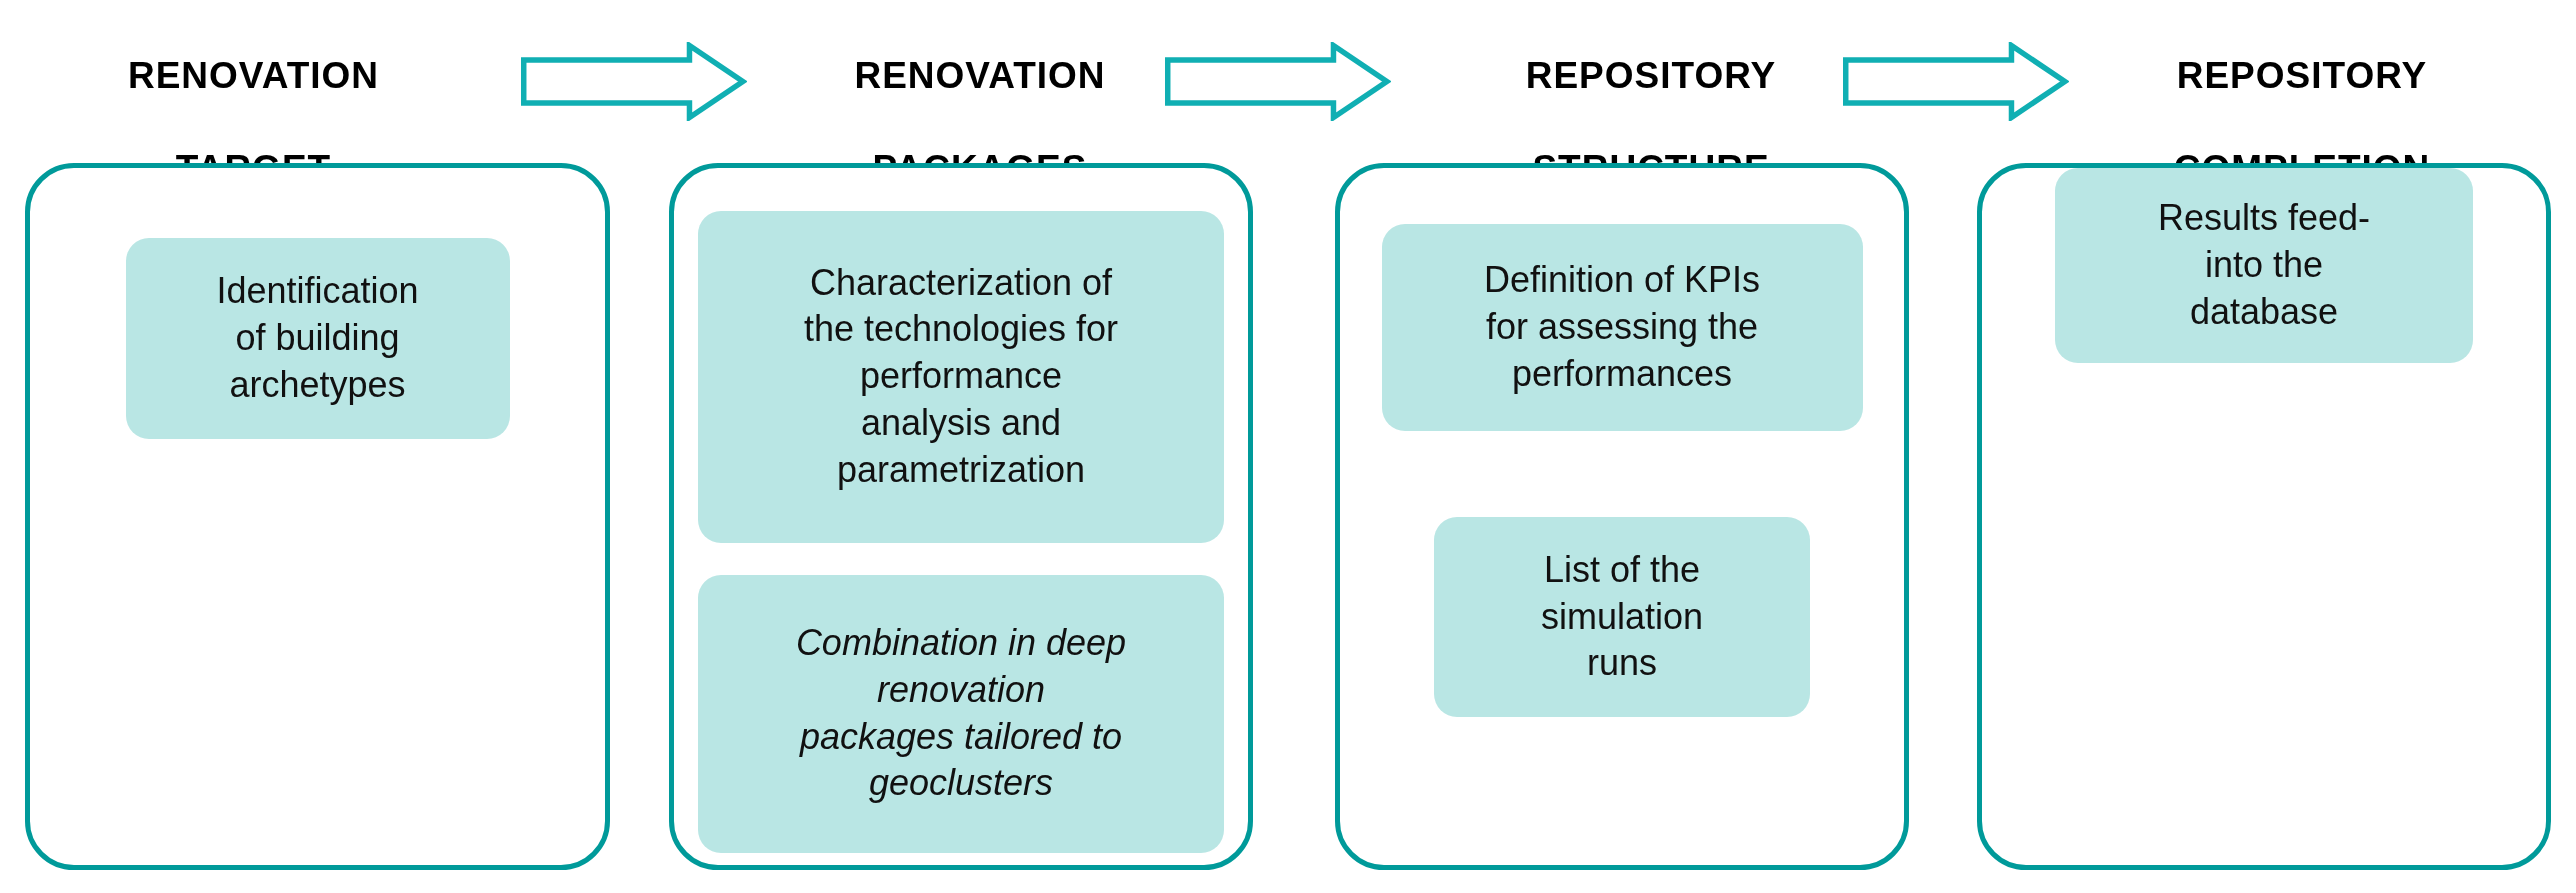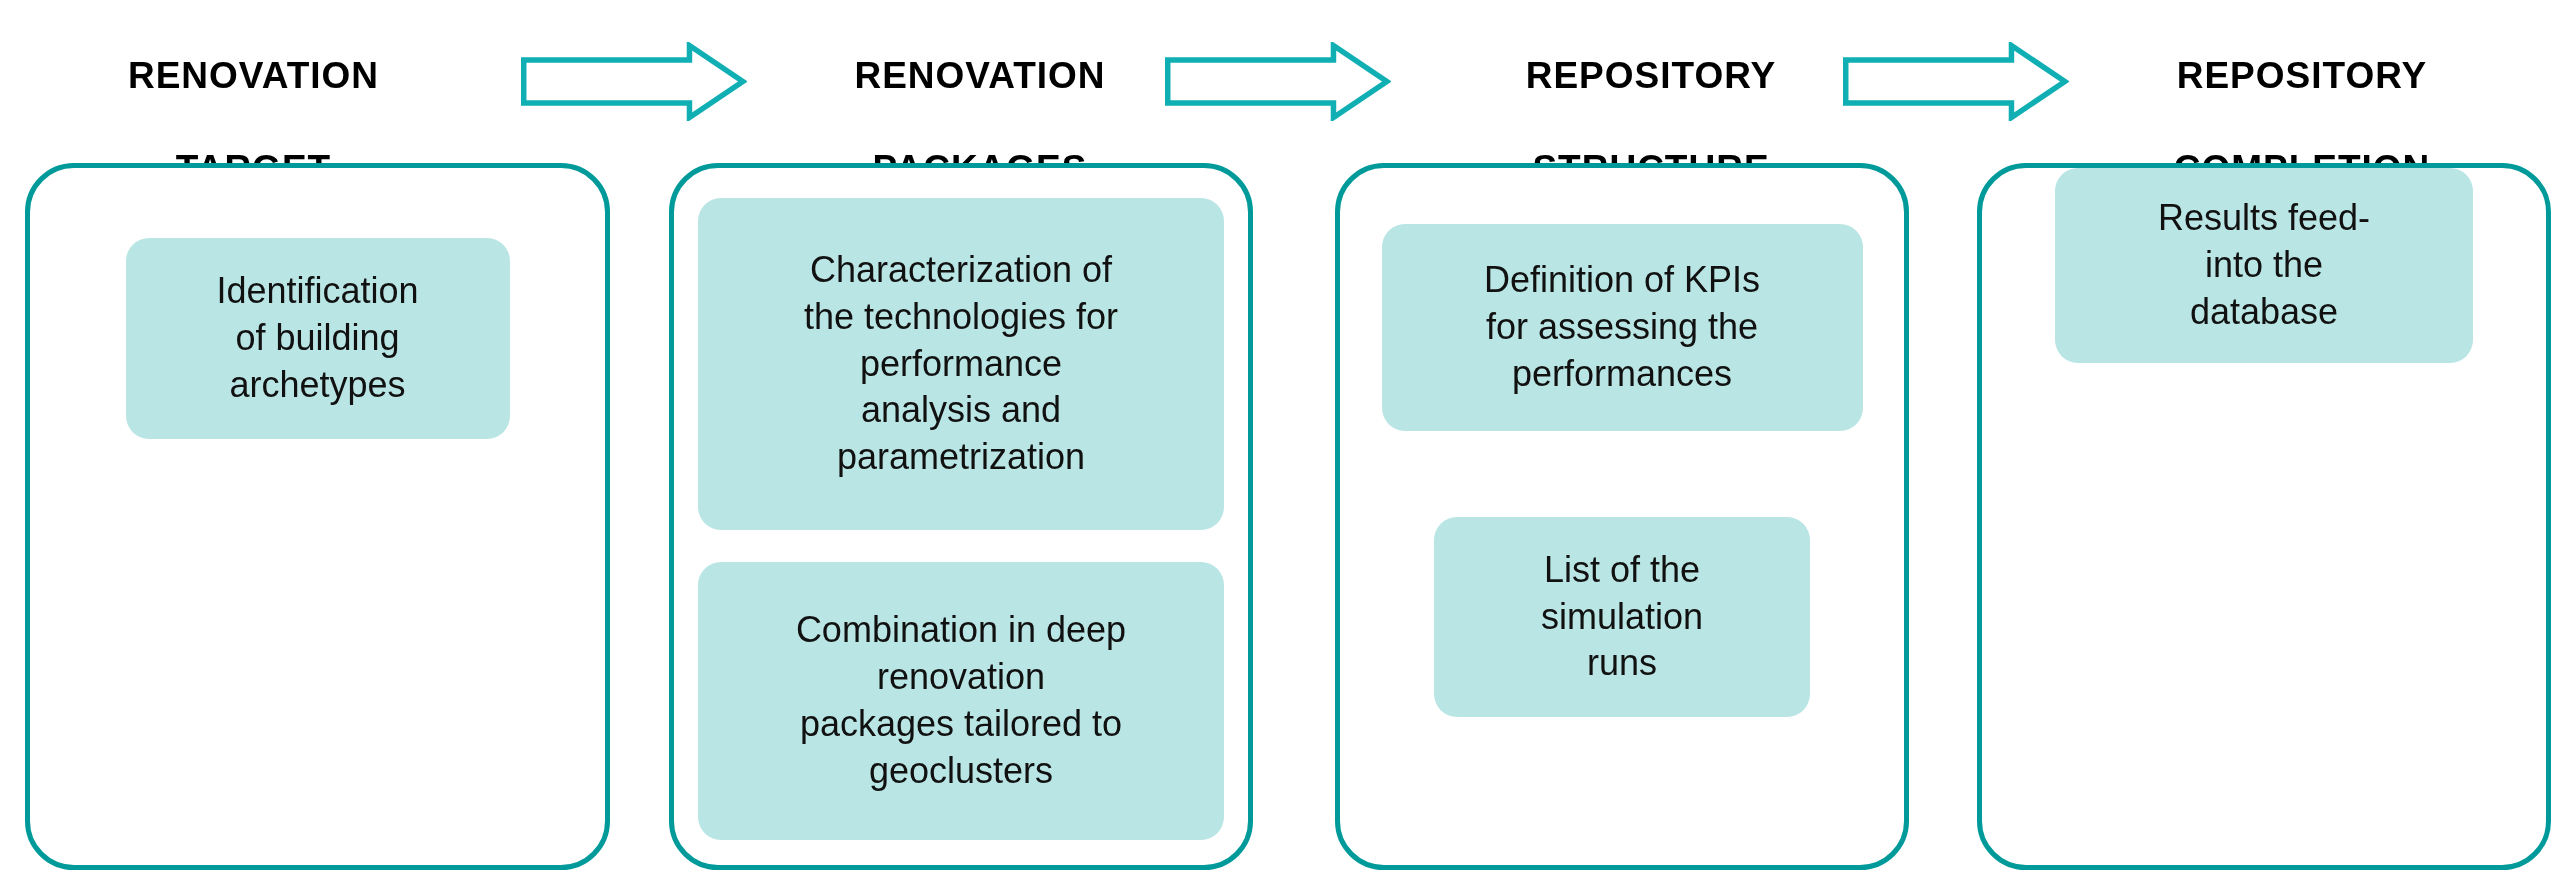--- a/index.html
+++ b/index.html
@@ -87,24 +87,24 @@
     white-space: pre-line;
   }
 
   
   #col-1 { left: 25px; width: 585px; }
   #col-1 .card-stack { gap: 36px; justify-content: flex-start; padding-top: 70px; }
   #col-1 .card { width: 384px; min-height: 201px; }
 
   
   #col-2 { left: 669px; width: 584px; }
-  #col-2 .card-stack { gap: 32px; justify-content: flex-start; padding-top: 30px; }
+  #col-2 .card-stack { gap: 32px; justify-content: center; padding-top: 30px; }
   #col-2 .card { width: 526px; }
   #col-2 .card.c1 { min-height: 332px; }
-  #col-2 .card.c2 { min-height: 278px; }
+  #col-2 .card.c2 { min-height: 278px; font-style: italic; }
 
   
   #col-3 { left: 1335px; width: 574px; }
   #col-3 .card-stack { gap: 86px; justify-content: flex-start; padding-top: 56px; }
   #col-3 .card.c1 { width: 481px; min-height: 207px; }
   #col-3 .card.c2 { width: 376px; min-height: 200px; }
 
   
   #col-4 { left: 1977px; width: 574px; }
   #col-4 .card-stack { justify-content: flex-start; }

